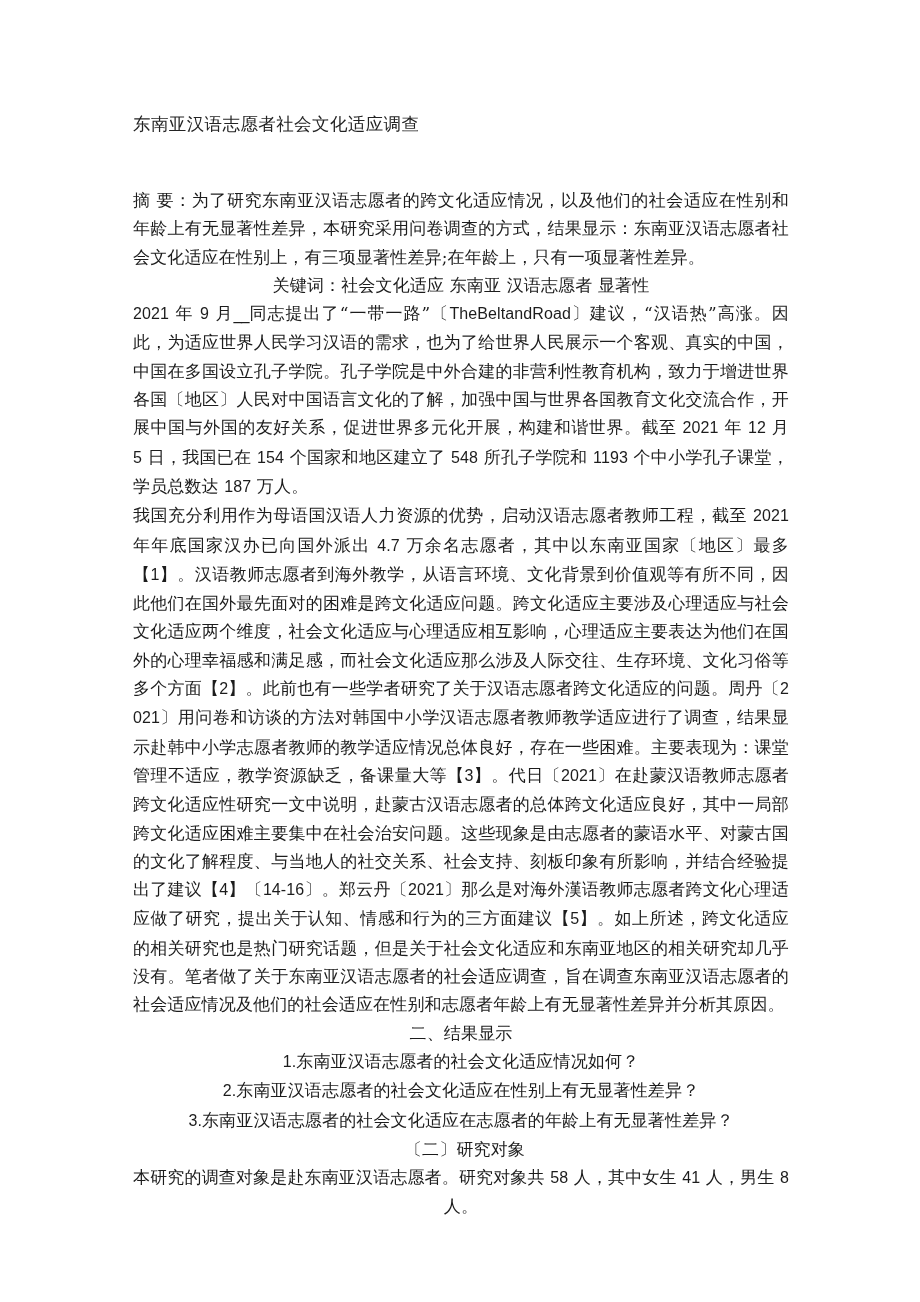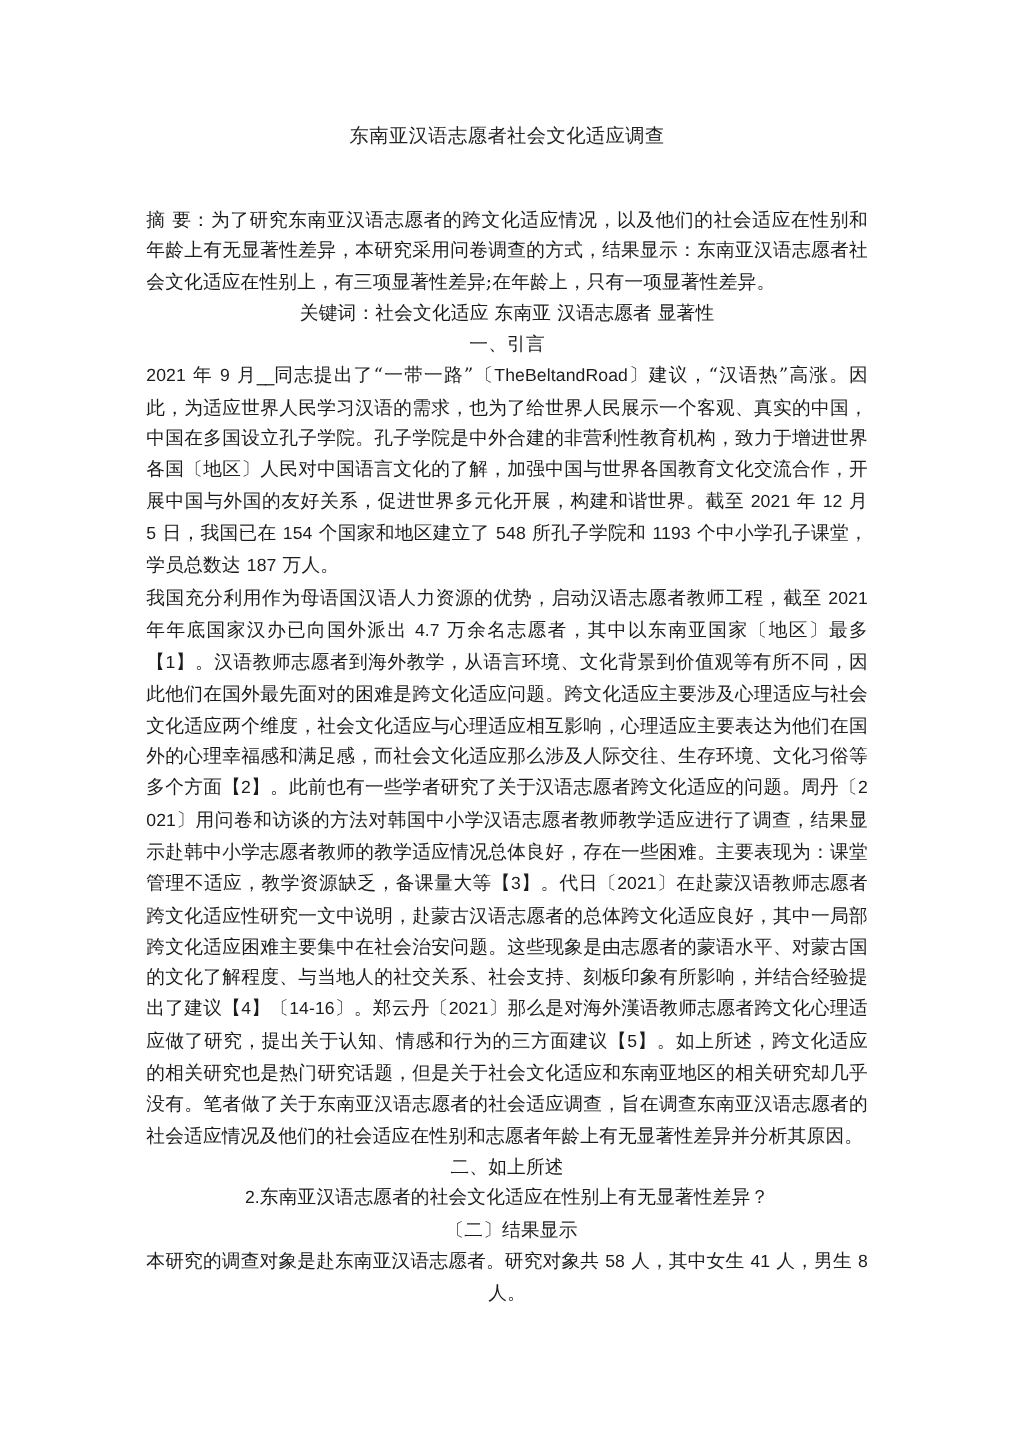--- a/index.html
+++ b/index.html
@@ -20,21 +20,20 @@
   }
   .content {
     position: absolute;
     left: 133px;
     top: 0;
     width: 656px;
   }
 
   
   .doc-title {
-    text-align: center;
     font-size: 17.5px;
     line-height: 28px;
     letter-spacing: 0.4px;
     margin: 0;
     padding-top: 110px;
     font-weight: 400;
     color: #232323;
   }
 
   
@@ -81,31 +80,32 @@
   <div class="content">
 
     <h1 class="doc-title">东南亚汉语志愿者社会文化适应调查</h1>
 
     <div class="title-gap"></div>
 
     <p class="para">摘 要：为了研究东南亚汉语志愿者的跨文化适应情况，以及他们的社会适应在性别和年龄上有无显著性差异，本研究采用问卷调查的方式，结果显示：东南亚汉语志愿者社会文化适应在性别上，有三项显著性差异;在年龄上，只有一项显著性差异。</p>
 
     <p class="para noj">关键词：社会文化适应 东南亚 汉语志愿者 显著性</p>
 
-    <p class="para noj">一、引言</p>
 
     <p class="para"><span class="latin">2021</span> 年 <span class="latin">9</span> 月<span class="underscore">__</span>同志提出了“一带一路”〔<span class="latin">TheBeltandRoad</span>〕建议，“汉语热”高涨。因此，为适应世界人民学习汉语的需求，也为了给世界人民展示一个客观、真实的中国，中国在多国设立孔子学院。孔子学院是中外合建的非营利性教育机构，致力于增进世界各国〔地区〕人民对中国语言文化的了解，加强中国与世界各国教育文化交流合作，开展中国与外国的友好关系，促进世界多元化开展，构建和谐世界。截至 <span class="latin">2021</span> 年 <span class="latin">12</span> 月 <span class="latin">5</span> 日，我国已在 <span class="latin">154</span> 个国家和地区建立了 <span class="latin">548</span> 所孔子学院和 <span class="latin">1193</span> 个中小学孔子课堂，学员总数达 <span class="latin">187</span> 万人。</p>
 
     <p class="para">我国充分利用作为母语国汉语人力资源的优势，启动汉语志愿者教师工程，截至 <span class="latin">2021</span> 年年底国家汉办已向国外派出 <span class="latin">4.7</span> 万余名志愿者，其中以东南亚国家〔地区〕最多【<span class="latin">1</span>】。汉语教师志愿者到海外教学，从语言环境、文化背景到价值观等有所不同，因此他们在国外最先面对的困难是跨文化适应问题。跨文化适应主要涉及心理适应与社会文化适应两个维度，社会文化适应与心理适应相互影响，心理适应主要表达为他们在国外的心理幸福感和满足感，而社会文化适应那么涉及人际交往、生存环境、文化习俗等多个方面【<span class="latin">2</span>】。此前也有一些学者研究了关于汉语志愿者跨文化适应的问题。周丹〔<span class="latin">2021</span>〕用问卷和访谈的方法对韩国中小学汉语志愿者教师教学适应进行了调查，结果显示赴韩中小学志愿者教师的教学适应情况总体良好，存在一些困难。主要表现为：课堂管理不适应，教学资源缺乏，备课量大等【<span class="latin">3</span>】。代日〔<span class="latin">2021</span>〕在赴蒙汉语教师志愿者跨文化适应性研究一文中说明，赴蒙古汉语志愿者的总体跨文化适应良好，其中一局部跨文化适应困难主要集中在社会治安问题。这些现象是由志愿者的蒙语水平、对蒙古国的文化了解程度、与当地人的社交关系、社会支持、刻板印象有所影响，并结合经验提出了建议【<span class="latin">4</span>】〔<span class="latin">14-16</span>〕。郑云丹〔<span class="latin">2021</span>〕那么是对海外漢语教师志愿者跨文化心理适应做了研究，提出关于认知、情感和行为的三方面建议【<span class="latin">5</span>】。如上所述，跨文化适应的相关研究也是热门研究话题，但是关于社会文化适应和东南亚地区的相关研究却几乎没有。笔者做了关于东南亚汉语志愿者的社会适应调查，旨在调查东南亚汉语志愿者的社会适应情况及他们的社会适应在性别和志愿者年龄上有无显著性差异并分析其原因。</p>
 
-    <p class="para noj">二、如上所述</p>
+    <p class="para noj">二、结果显示</p>
 
 
+    <p class="para noj"><span class="latin">1.</span>东南亚汉语志愿者的社会文化适应情况如何？</p>
 
     <p class="para noj"><span class="latin">2.</span>东南亚汉语志愿者的社会文化适应在性别上有无显著性差异？</p>
 
+    <p class="para noj"><span class="latin">3.</span>东南亚汉语志愿者的社会文化适应在志愿者的年龄上有无显著性差异？</p>
 
-    <p class="para noj indent1">〔二〕结果显示</p>
+    <p class="para noj indent1">〔二〕研究对象</p>
 
     <p class="para noj">本研究的调查对象是赴东南亚汉语志愿者。研究对象共 <span class="latin">58</span> 人，其中女生 <span class="latin">41</span> 人，男生 <span class="latin">8</span> 人。</p>
 
   </div>
 </div>
 
 </body></html>

